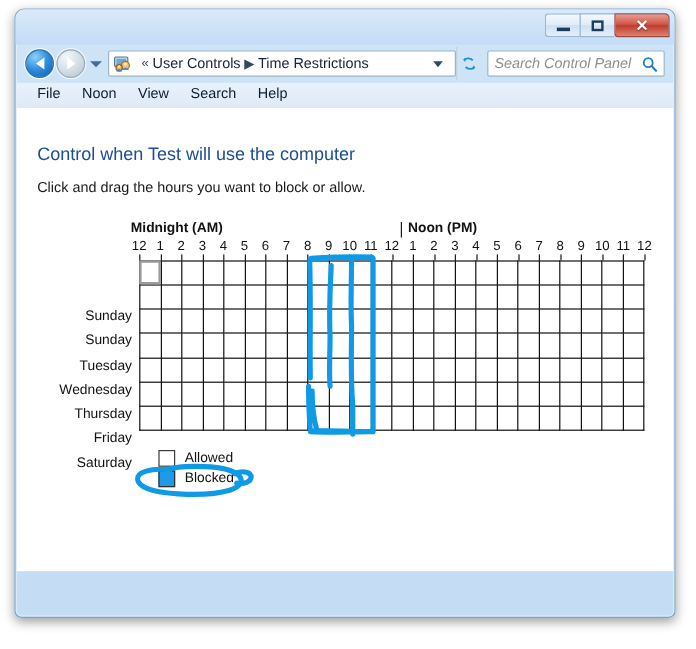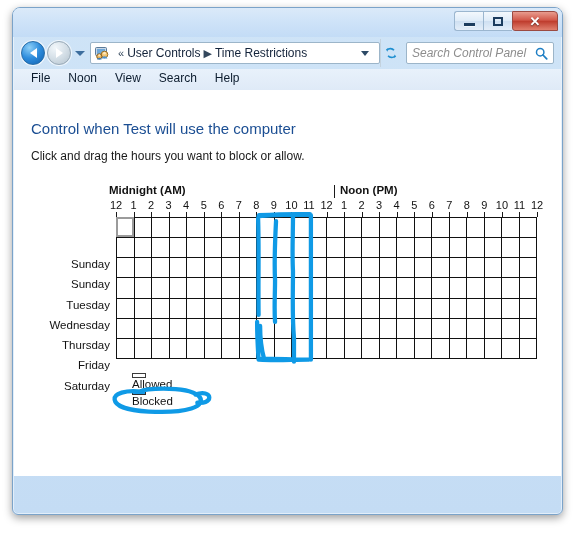--- a/index.html
+++ b/index.html
@@ -357,23 +357,23 @@
   }
 
   
   #legend {
     position: absolute;
     left: 118px;
     top: 283px;
   }
   .legrow {
     display: flex;
+    align-items: center;
     height: 17px;
     margin-bottom: 0;
-    flex-direction: column;
   }
   .legbox {
     width: 14px; height: 14px;
     border: 1px solid #3b3b3b;
     box-sizing: border-box;
     margin-right: 8px;
     background: #ffffff;
   }
   .legbox.blocked { background: #1e9ae8; border-color: #2f2f2f; }
   .leglbl {

